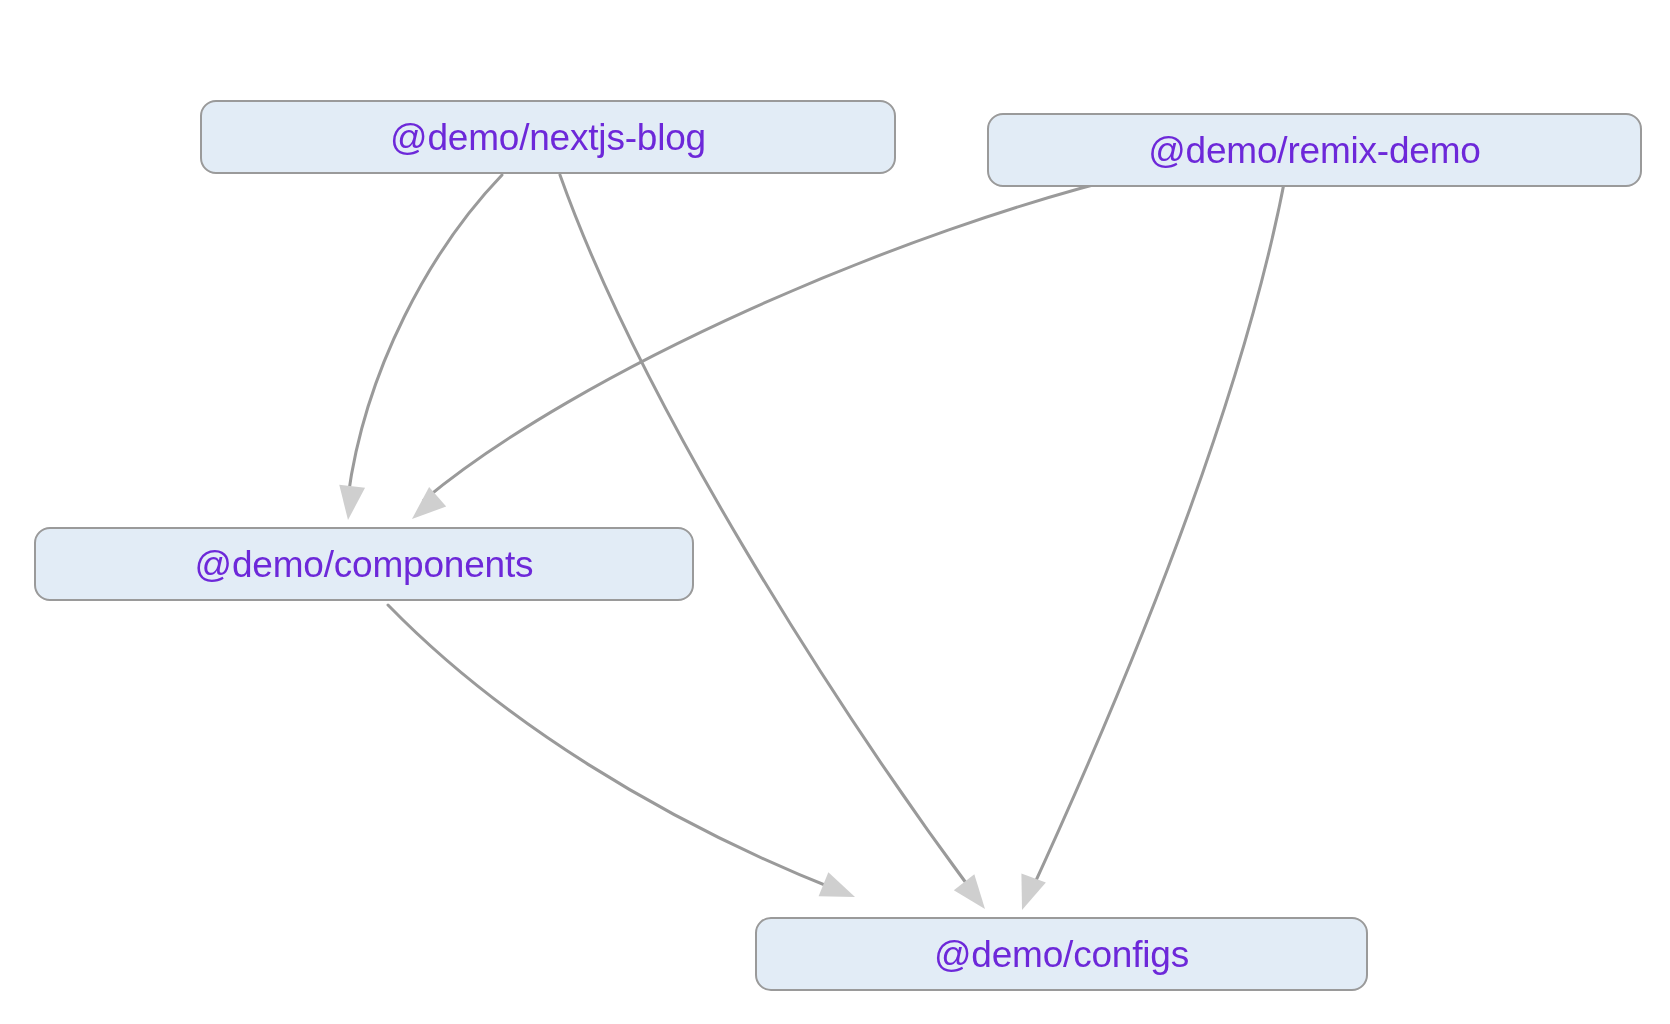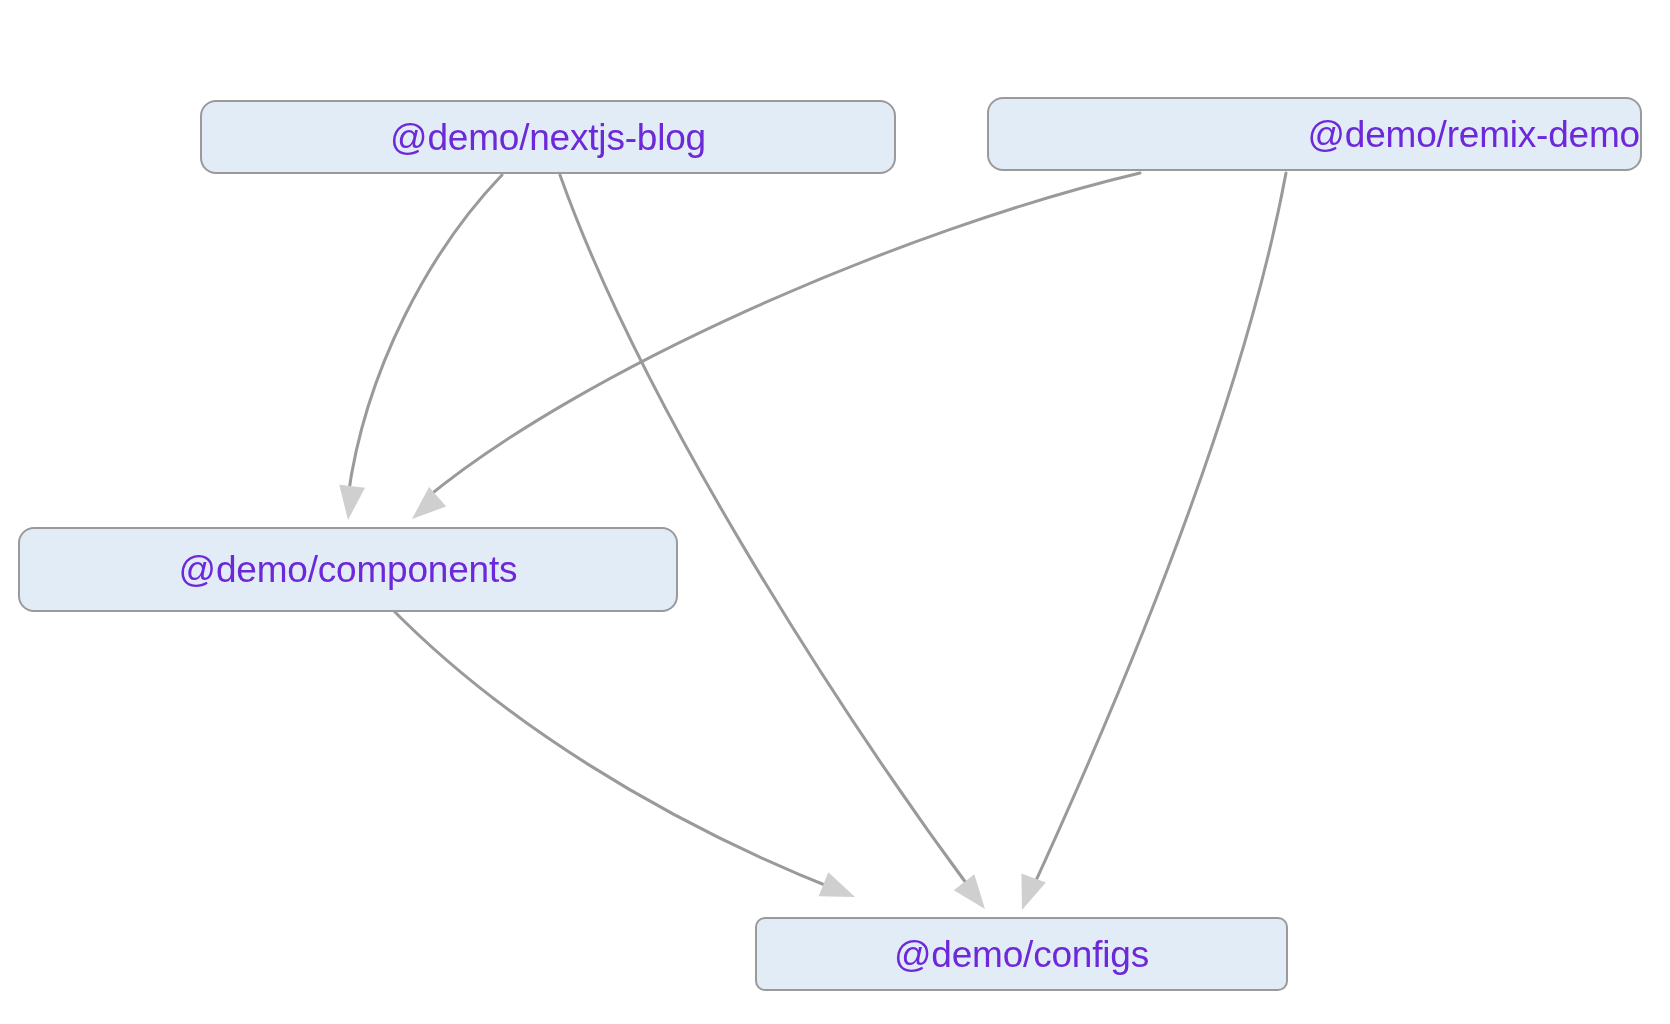--- a/index.html
+++ b/index.html
@@ -61,25 +61,25 @@
       <path d="M 1286 173 C 1240 420 1110 720 1028 898" fill="none" stroke="#9a9a9a" stroke-width="3" stroke-linecap="round"></path>
       <polygon points="0,0 -34,-13 -34,13" fill="#cfcfcf" transform="translate(1022,910) rotate(110)"></polygon>
       <path d="M 388 605 C 500 720 660 820 837 890" fill="none" stroke="#9a9a9a" stroke-width="3" stroke-linecap="round"></path>
       <polygon points="0,0 -34,-13 -34,13" fill="#cfcfcf" transform="translate(855,897) rotate(22)"></polygon>
     </svg>
 
   <div class="graph-node" style="left: 200px; top: 100px; width: 696px; height: 74px;">
     <span class="node-label">@demo/nextjs-blog</span>
   </div>
 
-  <div class="graph-node" style="left: 987px; top: 97px; width: 655px; height: 74px; justify-content: flex-end;">
+  <div class="graph-node" style="left: 987px; top: 113px; width: 655px; height: 74px;">
     <span class="node-label">@demo/remix-demo</span>
   </div>
 
-  <div class="graph-node" style="left: 18px; top: 527px; width: 660px; height: 85px;">
+  <div class="graph-node" style="left: 34px; top: 527px; width: 660px; height: 74px;">
     <span class="node-label">@demo/components</span>
   </div>
 
-  <div class="graph-node" style="left: 755px; top: 917px; width: 533px; height: 74px; border-radius: 10px;">
+  <div class="graph-node" style="left: 755px; top: 917px; width: 613px; height: 74px;">
     <span class="node-label">@demo/configs</span>
   </div>
 
 </div>
 
 </body></html>

